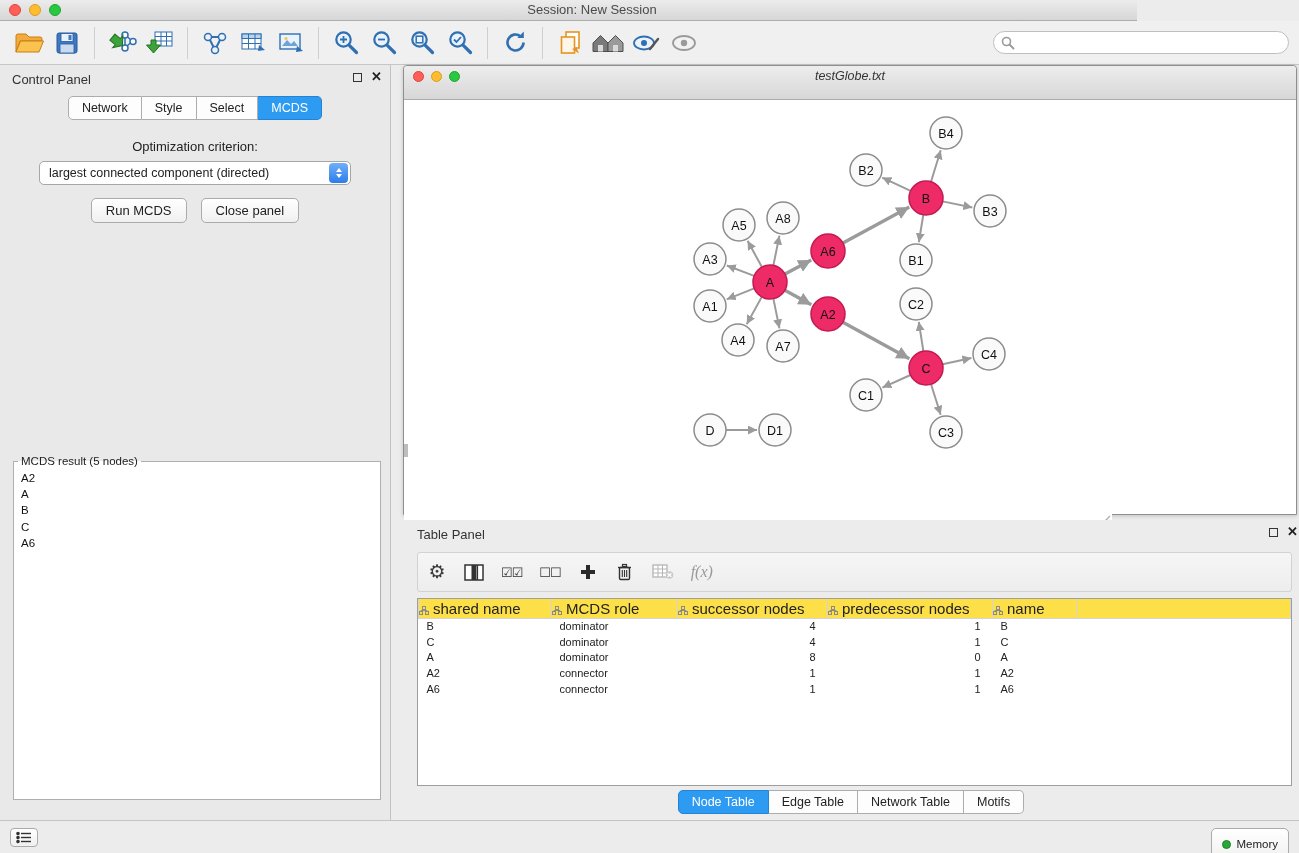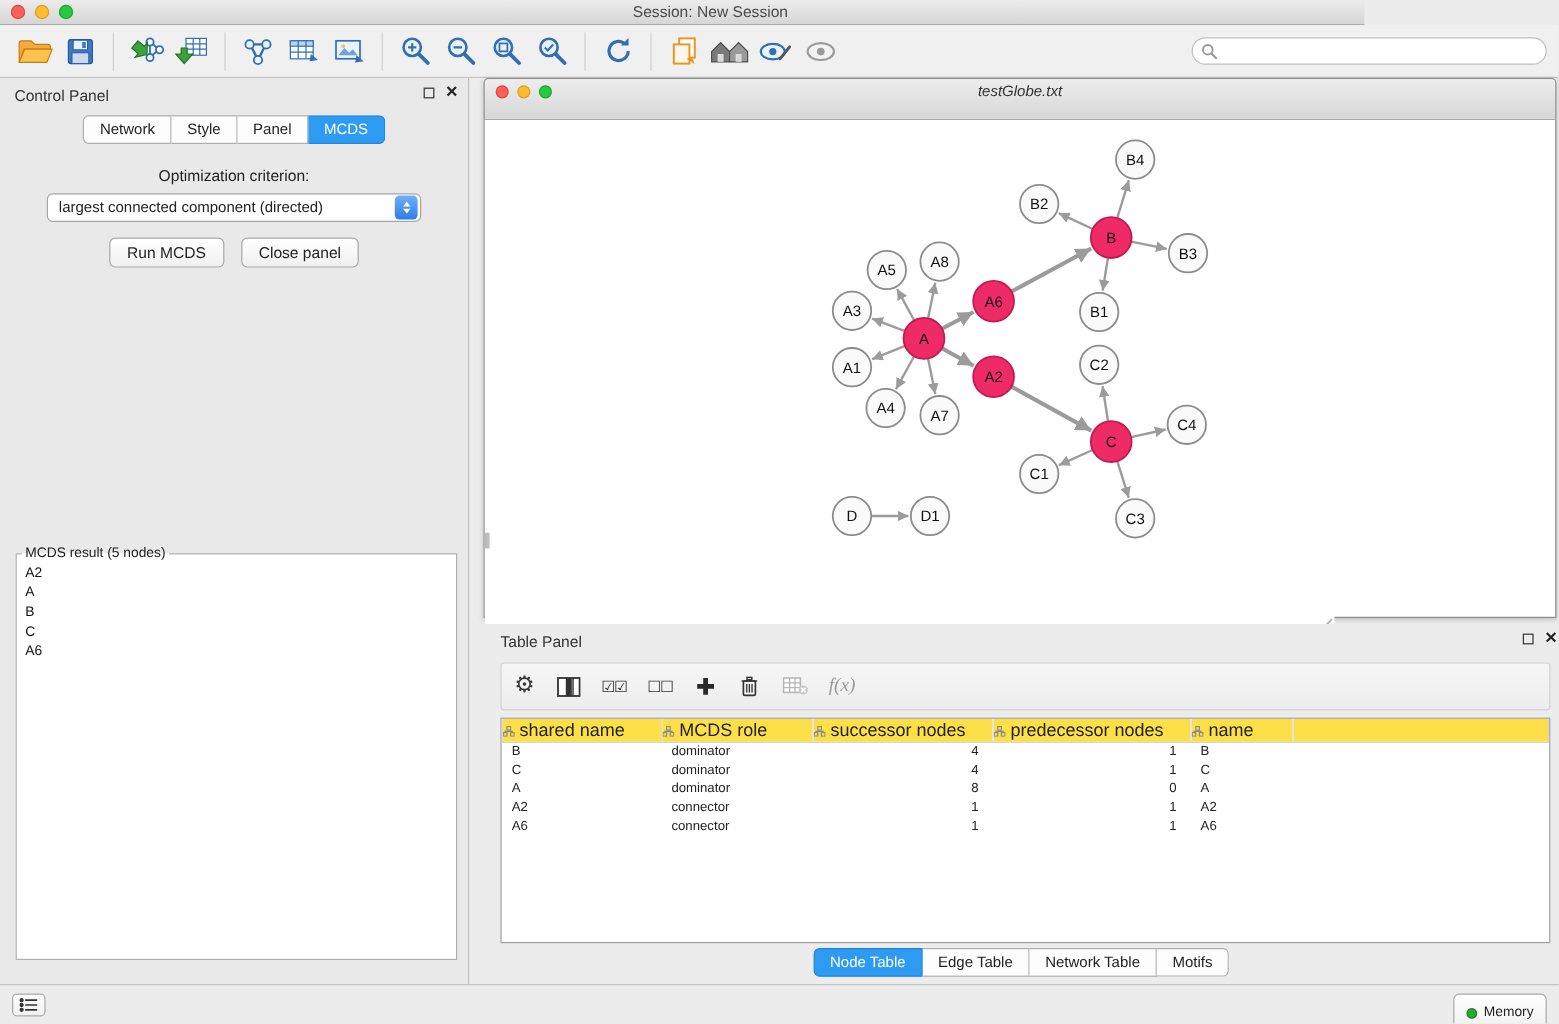--- a/index.html
+++ b/index.html
@@ -268,21 +268,21 @@
     <span class="ptitle">Control Panel</span>
     <span class="pctrl">
       <span class="float-box"></span>
       <span class="close-x">✕</span>
     </span>
   </div>
 
   <div class="seg cp-tabs">
     <span class="tab">Network</span>
     <span class="tab">Style</span>
-    <span class="tab">Panel</span>
+    <span class="tab">Select</span>
     <span class="tab active">MCDS</span>
   </div>
 
   <div class="opt-label">Optimization criterion:</div>
 
   <div class="combo">
     <span class="val">largest connected component (directed)</span>
     <span class="stepper">
       <span class="arr-up"></span>
         <span class="arr-dn"></span>

